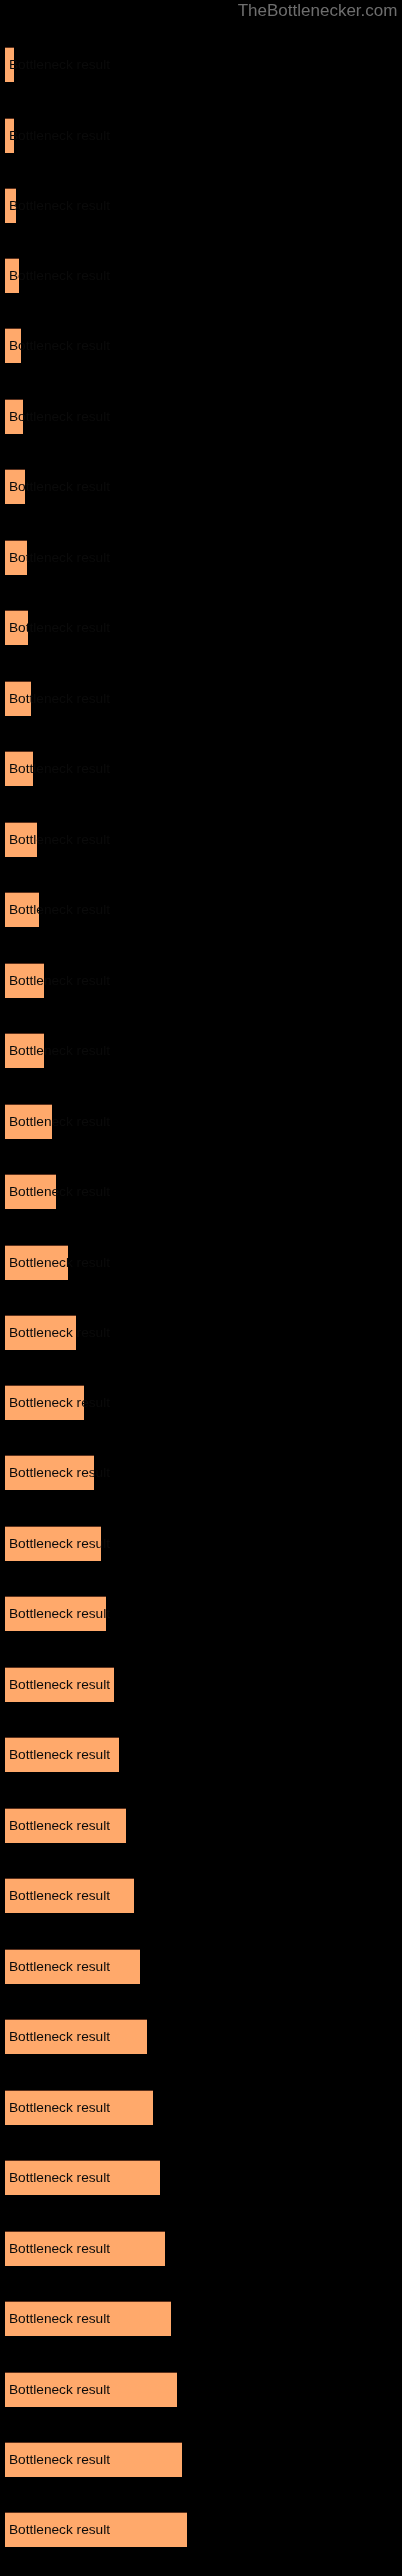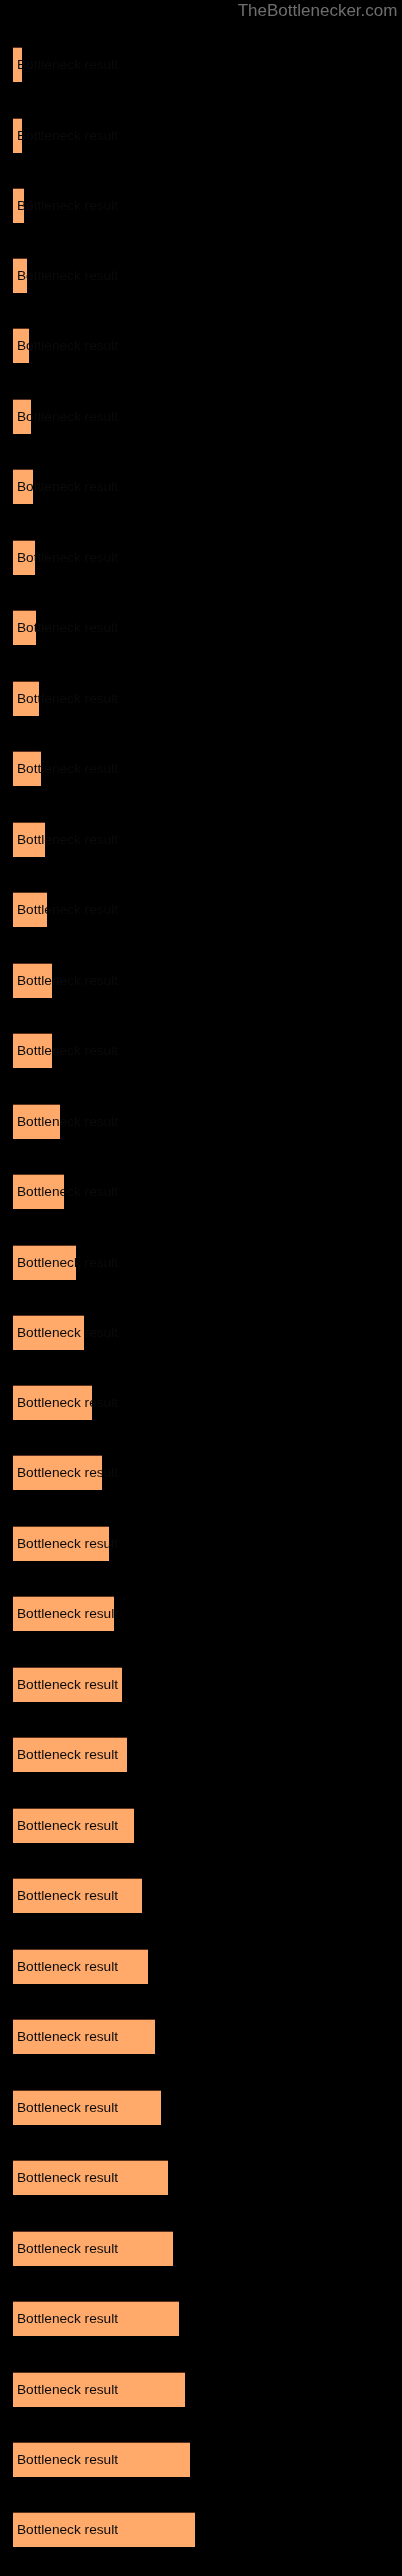--- a/index.html
+++ b/index.html
@@ -37,21 +37,21 @@
   }
   #plot-area {
     position: absolute;
     left: 0;
     top: 0;
     width: 403px;
     height: 2576px;
   }
   .bar-row {
     position: absolute;
-    left: 8px;
+    left: 0;
     width: 362px;
     height: 35px;
   }
   .bar {
     position: absolute;
     left: 4.8px;
     top: 0;
     height: 35px;
     background: #ffa96b;
     border-top: 1.6px solid #59301c;

